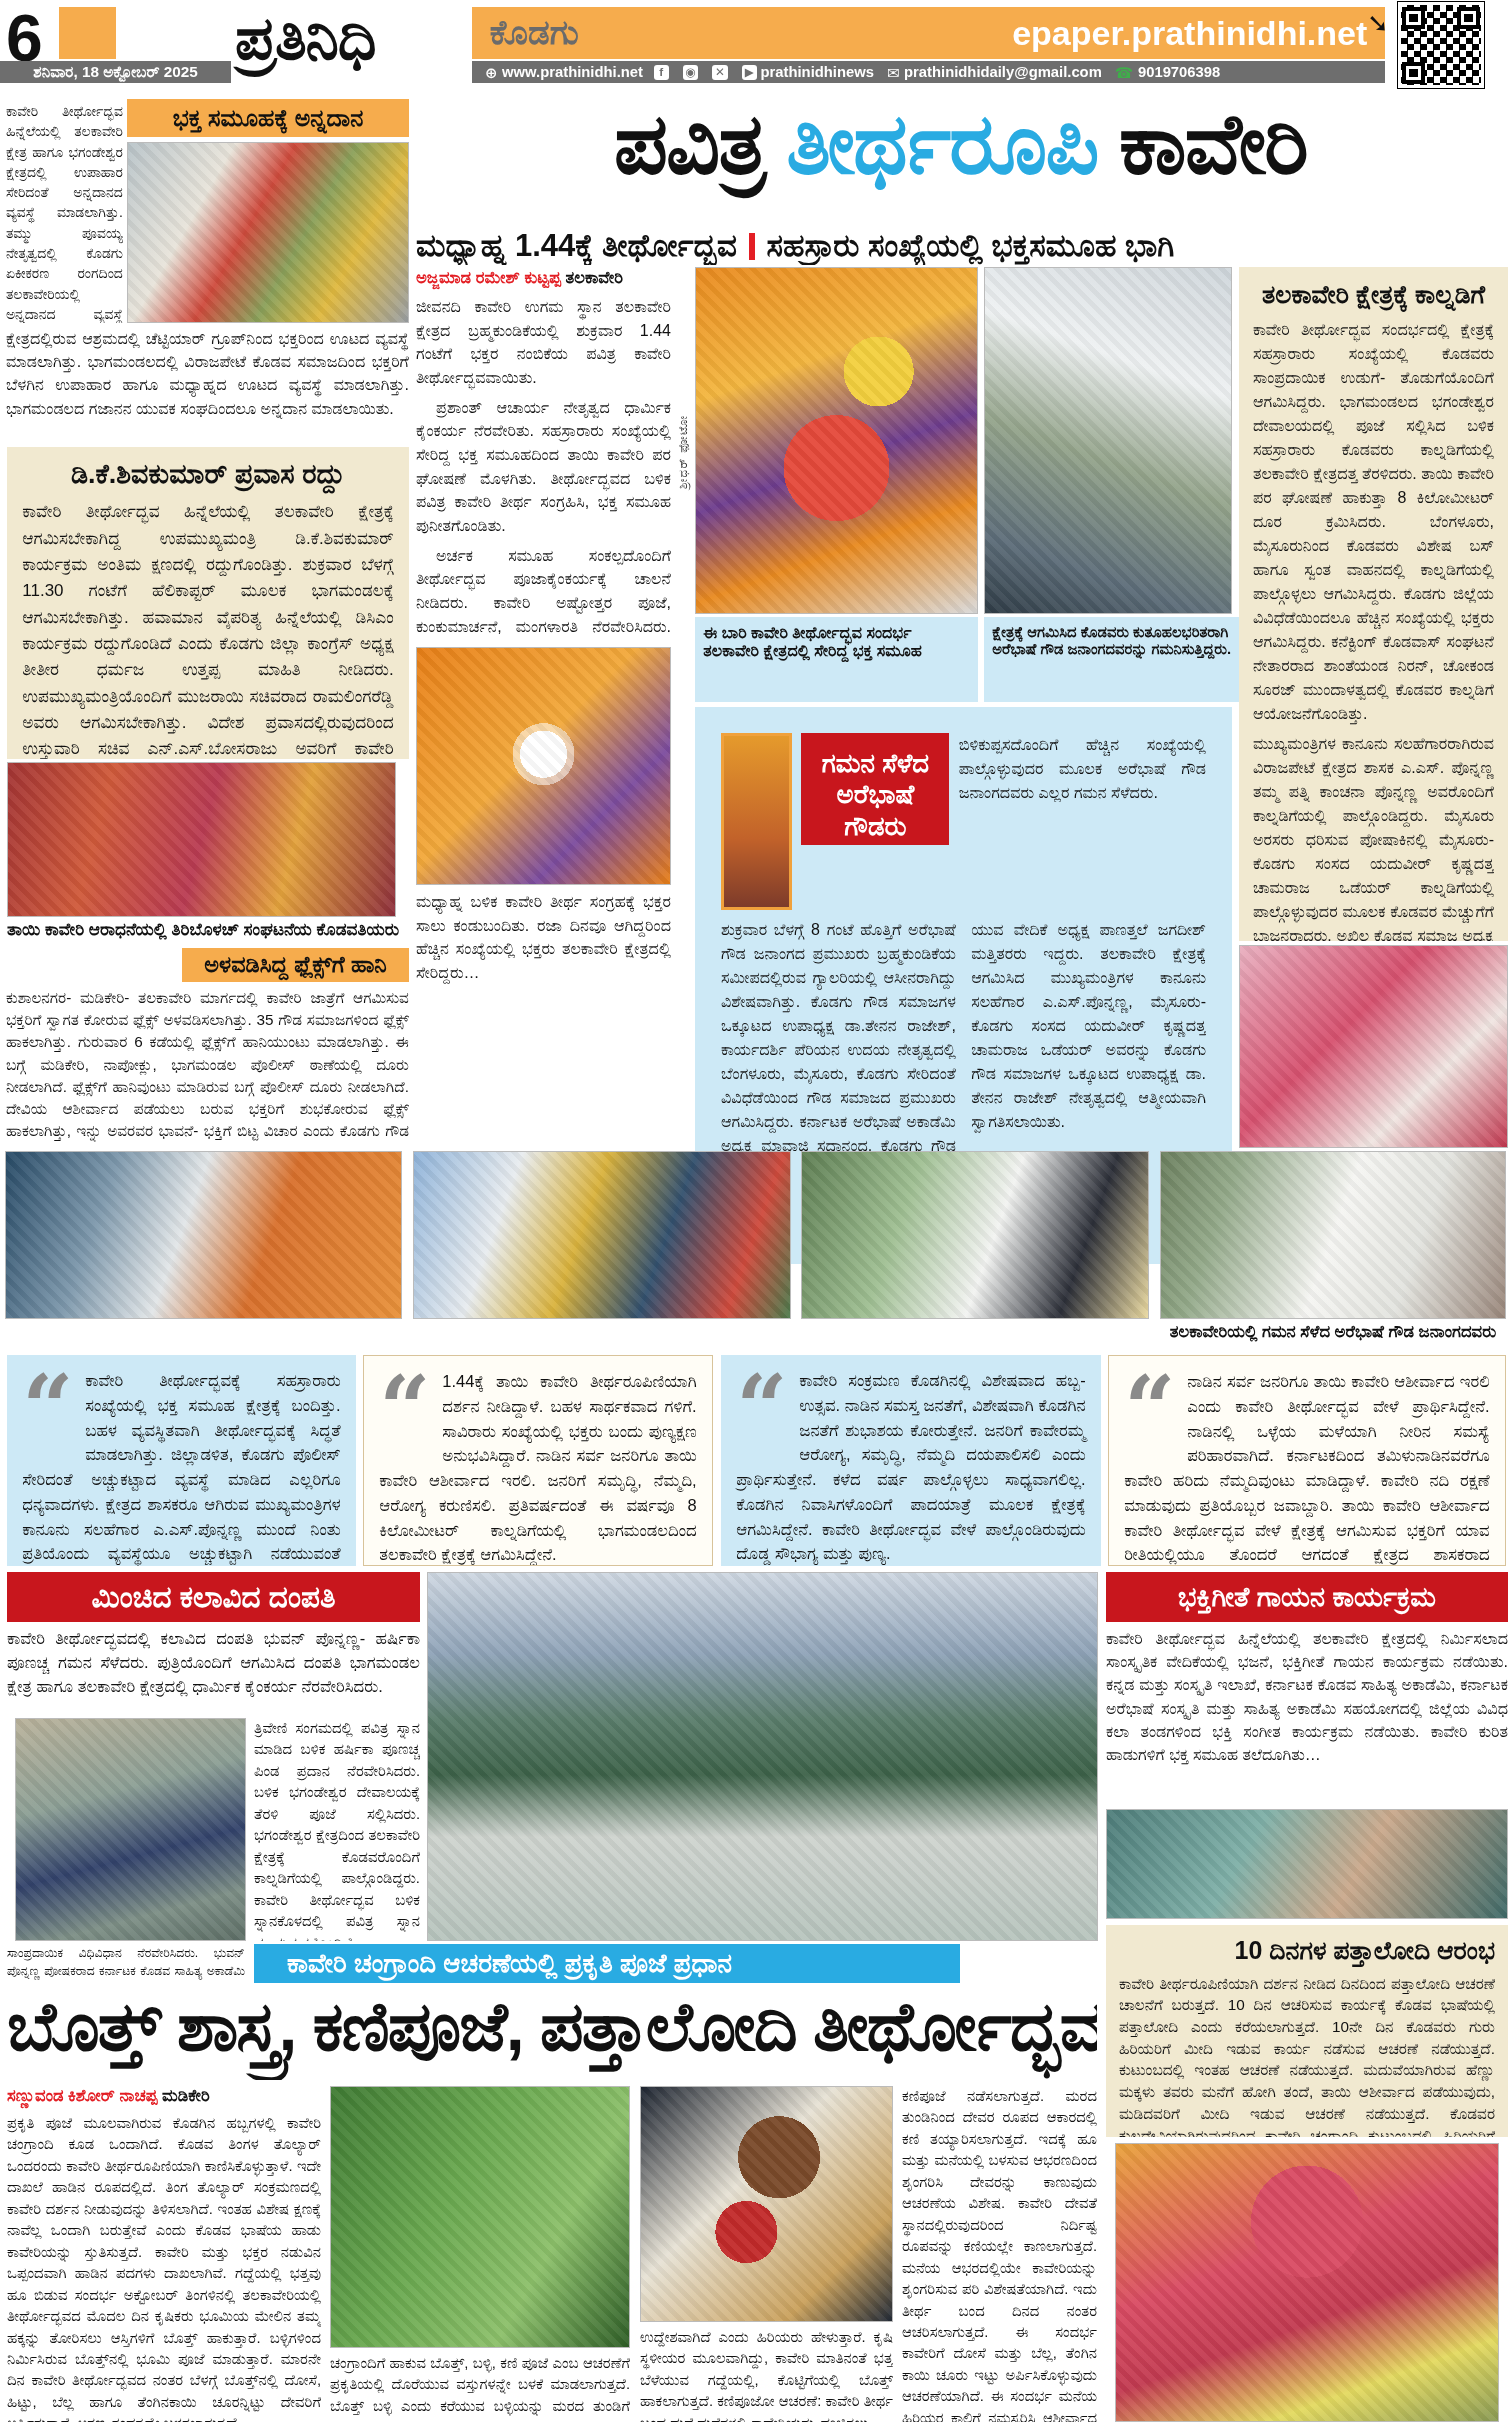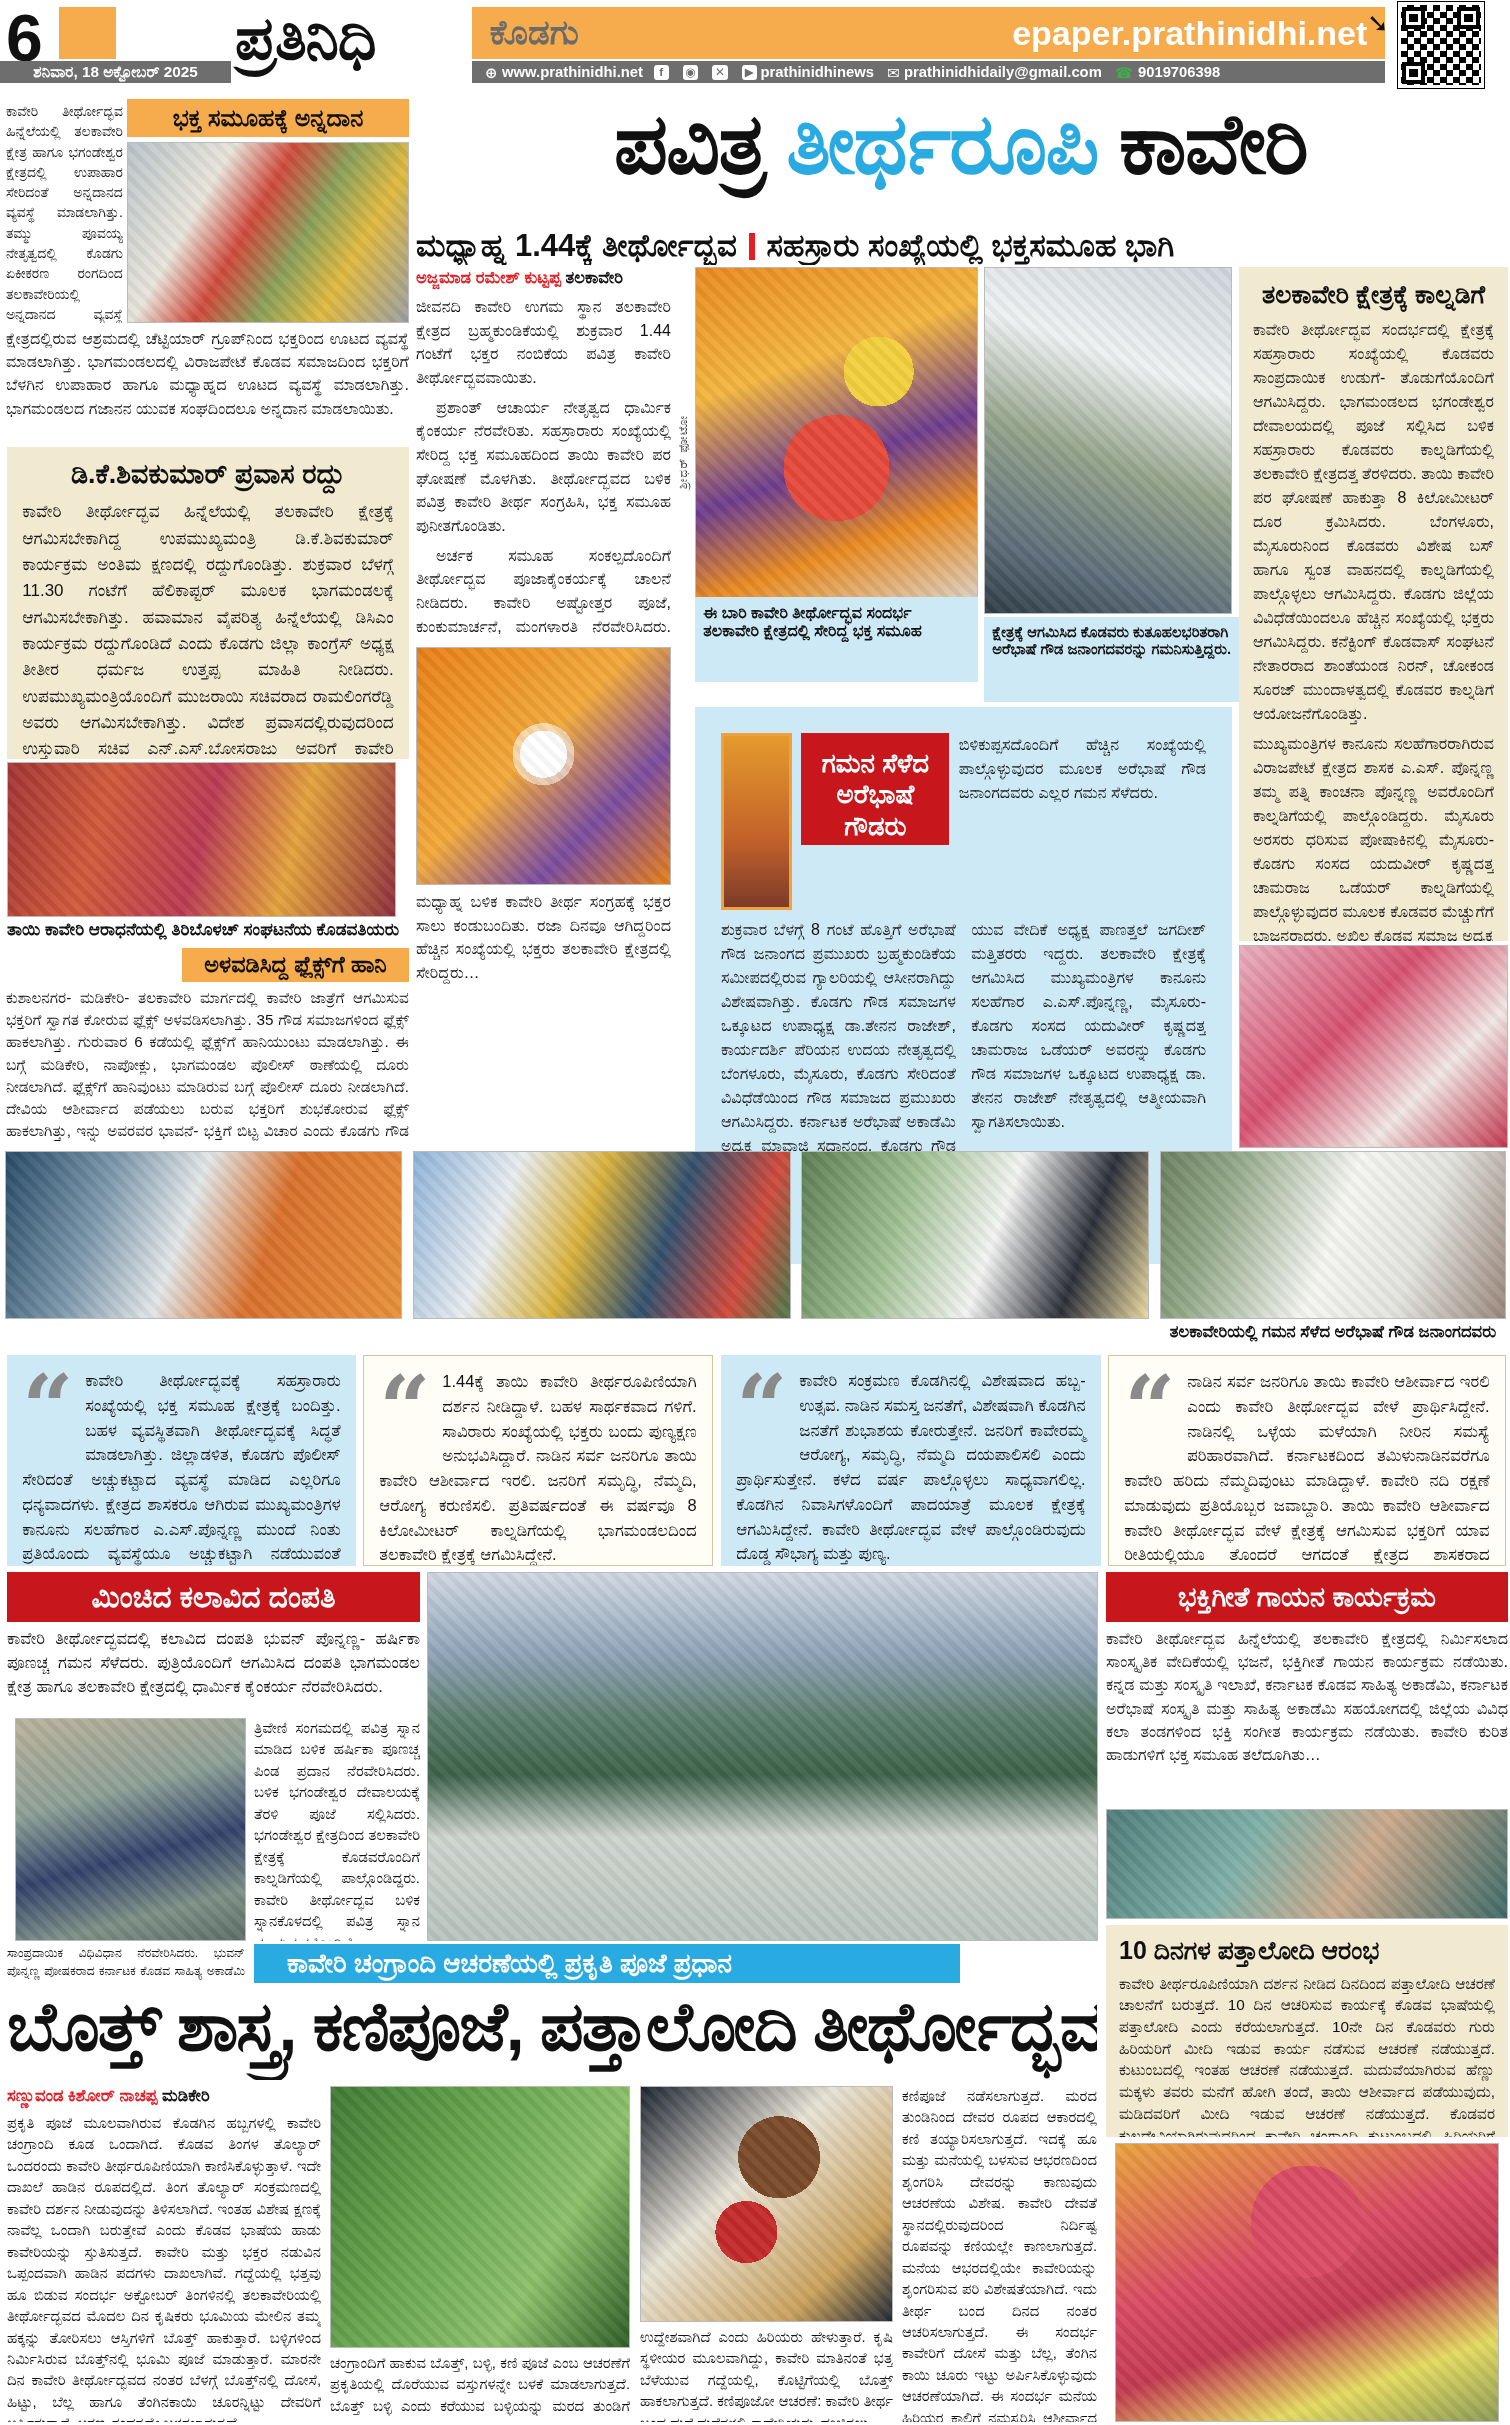--- a/index.html
+++ b/index.html
@@ -110,21 +110,21 @@
     <p>ಪ್ರಶಾಂತ್ ಆಚಾರ್ಯ ನೇತೃತ್ವದ ಧಾರ್ಮಿಕ ಕೈಂಕರ್ಯ ನೆರವೇರಿತು. ಸಹಸ್ರಾರಾರು ಸಂಖ್ಯೆಯಲ್ಲಿ ಸೇರಿದ್ದ ಭಕ್ತ ಸಮೂಹದಿಂದ ತಾಯಿ ಕಾವೇರಿ ಪರ ಘೋಷಣೆ ಮೊಳಗಿತು. ತೀರ್ಥೋದ್ಭವದ ಬಳಿಕ ಪವಿತ್ರ ಕಾವೇರಿ ತೀರ್ಥ ಸಂಗ್ರಹಿಸಿ, ಭಕ್ತ ಸಮೂಹ ಪುನೀತಗೊಂಡಿತು.</p>
     <p>ಅರ್ಚಕ ಸಮೂಹ ಸಂಕಲ್ಪದೊಂದಿಗೆ ತೀರ್ಥೋದ್ಭವ ಪೂಜಾಕೈಂಕರ್ಯಕ್ಕೆ ಚಾಲನೆ ನೀಡಿದರು. ಕಾವೇರಿ ಅಷ್ಟೋತ್ತರ ಪೂಜೆ, ಕುಂಕುಮಾರ್ಚನೆ, ಮಂಗಳಾರತಿ ನೆರವೇರಿಸಿದರು. ಗುರುರಾಜ್ ಆಚಾರ್ಯ ಅವರ ನೇತೃತ್ವದಲ್ಲಿ 16 ಅರ್ಚಕ ಸಮೂಹ ಪೂಜಾ ವಿಧಿವಿಧಾನ ನೆರವೇರಿಸಿತು.</p>
 
   </div>
   <div class="ph" style="left:416px;top:647px;width:255px;height:238px;background:radial-gradient(circle at 50% 45%,#fff 0 23.6px,rgba(255,255,255,.55) 23.6px 31px,transparent 31px),linear-gradient(135deg,#e87f17,#f2a93b 45%,#7b4b9e 72%,#e87f17)"></div>
   <div class="abs just body-txt" style="left:416px;top:890px;width:255px;height:257px;font-size:16px;line-height:1.48">ಮಧ್ಯಾಹ್ನ ಬಳಿಕ ಕಾವೇರಿ ತೀರ್ಥ ಸಂಗ್ರಹಕ್ಕೆ ಭಕ್ತರ ಸಾಲು ಕಂಡುಬಂದಿತು. ರಜಾ ದಿನವೂ ಆಗಿದ್ದರಿಂದ ಹೆಚ್ಚಿನ ಸಂಖ್ಯೆಯಲ್ಲಿ ಭಕ್ತರು ತಲಕಾವೇರಿ ಕ್ಷೇತ್ರದಲ್ಲಿ ಸೇರಿದ್ದರು…</div>
 
   <div class="abs vtext" style="left:676px;top:277px;height:212px">ಶ್ರೀಧರ್ ಫೋಟೋ</div>
 
   <div class="ph" style="left:695px;top:267px;width:283px;height:347px;background:radial-gradient(circle at 65% 30%,#f3d03e 0 35px,transparent 35px),radial-gradient(circle at 50% 58%,#e5493a 0 53px,transparent 53px),linear-gradient(160deg,#e98a1f 0%,#f3b63f 30%,#6d3c8e 55%,#e98a1f 75%,#d9d9d9 100%)"></div>
-  <div class="abs box-blue cap" style="left:695px;top:597px;width:283px;height:85px;padding:7px 8.3px;font-size:16px;overflow:hidden">ಈ ಬಾರಿ ಕಾವೇರಿ ತೀರ್ಥೋದ್ಭವ ಸಂದರ್ಭ ತಲಕಾವೇರಿ ಕ್ಷೇತ್ರದಲ್ಲಿ ಸೇರಿದ್ದ ಭಕ್ತ ಸಮೂಹ</div>
+  <div class="abs box-blue cap" style="left:695px;top:617px;width:283px;height:85px;padding:7px 8.3px;font-size:16px;overflow:hidden">ಈ ಬಾರಿ ಕಾವೇರಿ ತೀರ್ಥೋದ್ಭವ ಸಂದರ್ಭ ತಲಕಾವೇರಿ ಕ್ಷೇತ್ರದಲ್ಲಿ ಸೇರಿದ್ದ ಭಕ್ತ ಸಮೂಹ</div>
 
   <div class="ph" style="left:984px;top:267px;width:248px;height:347px;background:linear-gradient(200deg,#cfd6db,#eef1f2 30%,#94a48b 55%,#5d6d79 82%,#2e3b45)"></div>
   <div class="abs box-blue cap" style="left:984px;top:617px;width:271px;height:85px;padding:7px 8.3px;font-size:14.8px;overflow:hidden">ಕ್ಷೇತ್ರಕ್ಕೆ ಆಗಮಿಸಿದ ಕೊಡವರು ಕುತೂಹಲಭರಿತರಾಗಿ ಅರೆಭಾಷೆ ಗೌಡ ಜನಾಂಗದವರನ್ನು ಗಮನಿಸುತ್ತಿದ್ದರು.</div>
 
   <div class="abs box-blue" style="left:695px;top:707px;width:537px;height:557px;padding:26px;overflow:hidden">
     <div style="display:flex;gap:9.4px;margin-bottom:8.3px">
       <div style="width:71px;height:177px;flex:none;border:3px solid #f0a13c;background:linear-gradient(180deg,#e59a2c,#c2622a 60%,#7d3b2a)"></div>
       <div class="t-red" style="width:148px;height:112px;flex:none;font-size:26px;line-height:1.2;padding:15.3px 5.9px">ಗಮನ ಸೆಳೆದ ಅರೆಭಾಷೆ ಗೌಡರು</div>
       <div class="just body-txt" style="font-size:16px;line-height:1.5">ಬಿಳಿಕುಪ್ಪಸದೊಂದಿಗೆ ಹೆಚ್ಚಿನ ಸಂಖ್ಯೆಯಲ್ಲಿ ಪಾಲ್ಗೊಳ್ಳುವುದರ ಮೂಲಕ ಅರೆಭಾಷೆ ಗೌಡ ಜನಾಂಗದವರು ಎಲ್ಲರ ಗಮನ ಸೆಳೆದರು.</div>
     </div>
@@ -185,19 +185,19 @@
     <span class="byl-place">ಮಡಿಕೇರಿ</span>
   </div>
   <div class="abs just body-txt" style="left:7px;top:2113px;width:314px;height:309px;font-size:14.8px">ಪ್ರಕೃತಿ ಪೂಜೆ ಮೂಲವಾಗಿರುವ ಕೊಡಗಿನ ಹಬ್ಬಗಳಲ್ಲಿ ಕಾವೇರಿ ಚಂಗ್ರಾಂದಿ ಕೂಡ ಒಂದಾಗಿದೆ. ಕೊಡವ ತಿಂಗಳ ತೊಲ್ಯಾರ್ ಒಂದರಂದು ಕಾವೇರಿ ತೀರ್ಥರೂಪಿಣಿಯಾಗಿ ಕಾಣಿಸಿಕೊಳ್ಳುತ್ತಾಳೆ. ಇದೇ ದಾಖಲೆ ಹಾಡಿನ ರೂಪದಲ್ಲಿದೆ. ತಿಂಗ ತೊಲ್ಯಾರ್ ಸಂಕ್ರಮಣದಲ್ಲಿ ಕಾವೇರಿ ದರ್ಶನ ನೀಡುವುದನ್ನು ತಿಳಿಸಲಾಗಿದೆ. ಇಂತಹ ವಿಶೇಷ ಕ್ಷಣಕ್ಕೆ ನಾವೆಲ್ಲ ಒಂದಾಗಿ ಬರುತ್ತೇವೆ ಎಂದು ಕೊಡವ ಭಾಷೆಯ ಹಾಡು ಕಾವೇರಿಯನ್ನು ಸ್ತುತಿಸುತ್ತದೆ. ಕಾವೇರಿ ಮತ್ತು ಭಕ್ತರ ನಡುವಿನ ಒಪ್ಪಂದವಾಗಿ ಹಾಡಿನ ಪದಗಳು ದಾಖಲಾಗಿವೆ. ಗದ್ದೆಯಲ್ಲಿ ಭತ್ತವು ಹೂ ಬಿಡುವ ಸಂದರ್ಭ ಅಕ್ಟೋಬರ್ ತಿಂಗಳಿನಲ್ಲಿ ತಲಕಾವೇರಿಯಲ್ಲಿ ತೀರ್ಥೋದ್ಭವದ ಮೊದಲ ದಿನ ಕೃಷಿಕರು ಭೂಮಿಯ ಮೇಲಿನ ತಮ್ಮ ಹಕ್ಕನ್ನು ತೋರಿಸಲು ಆಸ್ತಿಗಳಿಗೆ ಬೊತ್ತ್ ಹಾಕುತ್ತಾರೆ. ಬಳ್ಳಿಗಳಿಂದ ನಿರ್ಮಿಸಿರುವ ಬೊತ್ತ್‌ನಲ್ಲಿ ಭೂಮಿ ಪೂಜೆ ಮಾಡುತ್ತಾರೆ. ಮಾರನೇ ದಿನ ಕಾವೇರಿ ತೀರ್ಥೋದ್ಭವದ ನಂತರ ಬೆಳಗ್ಗೆ ಬೊತ್ತ್‌ನಲ್ಲಿ ದೋಸೆ, ಹಿಟ್ಟು, ಬೆಲ್ಲ ಹಾಗೂ ತೆಂಗಿನಕಾಯಿ ಚೂರನ್ನಿಟ್ಟು ದೇವರಿಗೆ ಅರ್ಪಿಸುತ್ತಾರೆ. ಅರಣ್ಯ ಸಂಪತ್ತನ್ನೇ ಬಳಸಲಾಗುತ್ತದೆ.</div>
   <div class="ph" style="left:330px;top:2086px;width:300px;height:262px;background:linear-gradient(120deg,#3f7a33,#69a84f 40%,#8cc06a 70%,#2f5e27)"></div>
   <div class="abs just body-txt" style="left:330px;top:2353px;width:300px;height:69px;font-size:14.8px">ಚಂಗ್ರಾಂದಿಗೆ ಹಾಕುವ ಬೊತ್ತ್, ಬಳ್ಳಿ, ಕಣಿ ಪೂಜೆ ಎಂಬ ಆಚರಣೆಗೆ ಪ್ರಕೃತಿಯಲ್ಲಿ ದೊರೆಯುವ ವಸ್ತುಗಳನ್ನೇ ಬಳಕೆ ಮಾಡಲಾಗುತ್ತದೆ. ಬೊತ್ತ್ ಬಳ್ಳಿ ಎಂದು ಕರೆಯುವ ಬಳ್ಳಿಯನ್ನು ಮರದ ತುಂಡಿಗೆ ನೇತು ಹಾಕಲಾಗುತ್ತದೆ. ಕಾವೇರಿ ತೀರ್ಥ ರೂಪದಲ್ಲಿ ದರ್ಶನ ನೀಡುವ ಮುನ್ನ ಕಾವೇರಿಯನ್ನು ಸ್ವಾಗತಿಸಿಕೊಳ್ಳುವುದು ಆಚರಣೆಯ</div>
   <div class="ph" style="left:640px;top:2086px;width:253px;height:236px;background:radial-gradient(circle at 55% 30%,#7a4a2a 0 41px,transparent 41px),radial-gradient(circle at 42% 62%,#c22a2a 0 31px,transparent 31px),linear-gradient(135deg,#1d2430,#e7e2d5 40%,#caa15c 78%,#222a36)"></div>
   <div class="abs just body-txt" style="left:640px;top:2327px;width:253px;height:95px;font-size:14.8px">ಉದ್ದೇಶವಾಗಿದೆ ಎಂದು ಹಿರಿಯರು ಹೇಳುತ್ತಾರೆ. ಕೃಷಿ ಸ್ಥಳೀಯರ ಮೂಲವಾಗಿದ್ದು, ಕಾವೇರಿ ಮಾತಿನಂತೆ ಭತ್ತ ಬೆಳೆಯುವ ಗದ್ದೆಯಲ್ಲಿ, ಕೊಟ್ಟಿಗೆಯಲ್ಲಿ ಬೊತ್ತ್ ಹಾಕಲಾಗುತ್ತದೆ. ಕಣಿಪೂಜೋ ಆಚರಣೆ: ಕಾವೇರಿ ತೀರ್ಥ ಬಂದ ಮನೆ ಮನೆಗಳಲ್ಲಿ ಕಾವೇರಿಯನ್ನು ಪೂಜಿಸಲು</div>
   <div class="abs just body-txt" style="left:902px;top:2086px;width:195px;height:336px;font-size:14.8px">ಕಣಿಪೂಜೆ ನಡೆಸಲಾಗುತ್ತದೆ. ಮರದ ತುಂಡಿನಿಂದ ದೇವರ ರೂಪದ ಆಕಾರದಲ್ಲಿ ಕಣಿ ತಯ್ಯಾರಿಸಲಾಗುತ್ತದೆ. ಇದಕ್ಕೆ ಹೂ ಮತ್ತು ಮನೆಯಲ್ಲಿ ಬಳಸುವ ಆಭರಣದಿಂದ ಶೃಂಗರಿಸಿ ದೇವರನ್ನು ಕಾಣುವುದು ಆಚರಣೆಯ ವಿಶೇಷ. ಕಾವೇರಿ ದೇವತೆ ಸ್ಥಾನದಲ್ಲಿರುವುದರಿಂದ ನಿರ್ದಿಷ್ಟ ರೂಪವನ್ನು ಕಣಿಯಲ್ಲೇ ಕಾಣಲಾಗುತ್ತದೆ. ಮನೆಯ ಆಭರದಲ್ಲಿಯೇ ಕಾವೇರಿಯನ್ನು ಶೃಂಗರಿಸುವ ಪರಿ ವಿಶೇಷತೆಯಾಗಿದೆ. ಇದು ತೀರ್ಥ ಬಂದ ದಿನದ ನಂತರ ಆಚರಿಸಲಾಗುತ್ತದೆ. ಈ ಸಂದರ್ಭ ಕಾವೇರಿಗೆ ದೋಸೆ ಮತ್ತು ಬೆಲ್ಲ, ತೆಂಗಿನ ಕಾಯಿ ಚೂರು ಇಟ್ಟು ಅರ್ಪಿಸಿಕೊಳ್ಳುವುದು ಆಚರಣೆಯಾಗಿದೆ. ಈ ಸಂದರ್ಭ ಮನೆಯ ಹಿರಿಯರ ಕಾಲಿಗೆ ನಮಸ್ಕರಿಸಿ ಆಶೀರ್ವಾದ ಪಡೆಯುವುದು, ಗೌರವ ನೀಡುವ ಪದ್ಧತಿ ಕೌಟುಂಬಿಕವಾಗಿ ಬಲ ತಂದುಕೊಡಲಿದೆ. ಕಿರಿಯರು ಮನೆಯ ಸಮೀಪ ಇರುವ ಹಿರಿಯರ ಕಾಲಿಗೂ ನಮಸ್ಕರಿಸುತ್ತಾರೆ. ಕಣಿಪೂಜೋ ಆಚರಣೆ ಶನಿವಾರ ಎಲ್ಲ ಮನೆ ಮನೆಗಳಲ್ಲೂ ಆಚರಿಸಲಾಗುತ್ತದೆ.</div>
 
   <div class="abs box-beige" style="left:1106px;top:1925px;width:402px;height:212px;padding:10.6px 13px;overflow:hidden">
-    <div style="font-size:25px;font-weight:900;text-align:left;margin-bottom:7px">10 ದಿನಗಳ ಪತ್ತಾಲೋದಿ ಆರಂಭ</div>
+    <div style="font-size:25px;font-weight:900;text-align:right;margin-bottom:7px">10 ದಿನಗಳ ಪತ್ತಾಲೋದಿ ಆರಂಭ</div>
     <div class="just body-txt" style="font-size:15.3px;line-height:1.42">ಕಾವೇರಿ ತೀರ್ಥರೂಪಿಣಿಯಾಗಿ ದರ್ಶನ ನೀಡಿದ ದಿನದಿಂದ ಪತ್ತಾಲೋದಿ ಆಚರಣೆ ಚಾಲನೆಗೆ ಬರುತ್ತದೆ. 10 ದಿನ ಆಚರಿಸುವ ಕಾರ್ಯಕ್ಕೆ ಕೊಡವ ಭಾಷೆಯಲ್ಲಿ ಪತ್ತಾಲೋದಿ ಎಂದು ಕರೆಯಲಾಗುತ್ತದೆ. 10ನೇ ದಿನ ಕೊಡವರು ಗುರು ಹಿರಿಯರಿಗೆ ಮೀದಿ ಇಡುವ ಕಾರ್ಯ ನಡೆಸುವ ಆಚರಣೆ ನಡೆಯುತ್ತದೆ. ಕುಟುಂಬದಲ್ಲಿ ಇಂತಹ ಆಚರಣೆ ನಡೆಯುತ್ತದೆ. ಮದುವೆಯಾಗಿರುವ ಹೆಣ್ಣು ಮಕ್ಕಳು ತವರು ಮನೆಗೆ ಹೋಗಿ ತಂದೆ, ತಾಯಿ ಆಶೀರ್ವಾದ ಪಡೆಯುವುದು, ಮಡಿದವರಿಗೆ ಮೀದಿ ಇಡುವ ಆಚರಣೆ ನಡೆಯುತ್ತದೆ. ಕೊಡವರ ಕುಲದೇವಿಯಾಗಿರುವುದರಿಂದ ಕಾವೇರಿ ಚಂಗ್ರಾಂದಿ ಕುಟುಂಬದಲ್ಲಿ ಹಿರಿಯರಿಗೆ ಅರ್ಪಣೆ ಮಾಡಿಕೊಳ್ಳುವ ಆಚರಣೆ ಮುಖ್ಯವಾಗಿದೆ.</div>
   </div>
   <div class="ph" style="left:1115px;top:2143px;width:384px;height:279px;background:radial-gradient(circle at 50% 28%,#d94b63 0 56px,transparent 56px),linear-gradient(160deg,#e9a23c,#d94b63 40%,#c23a50 60%,#e4da60 80%,#8b9b55)"></div>
 
 </div>
 
 
 </body></html>

